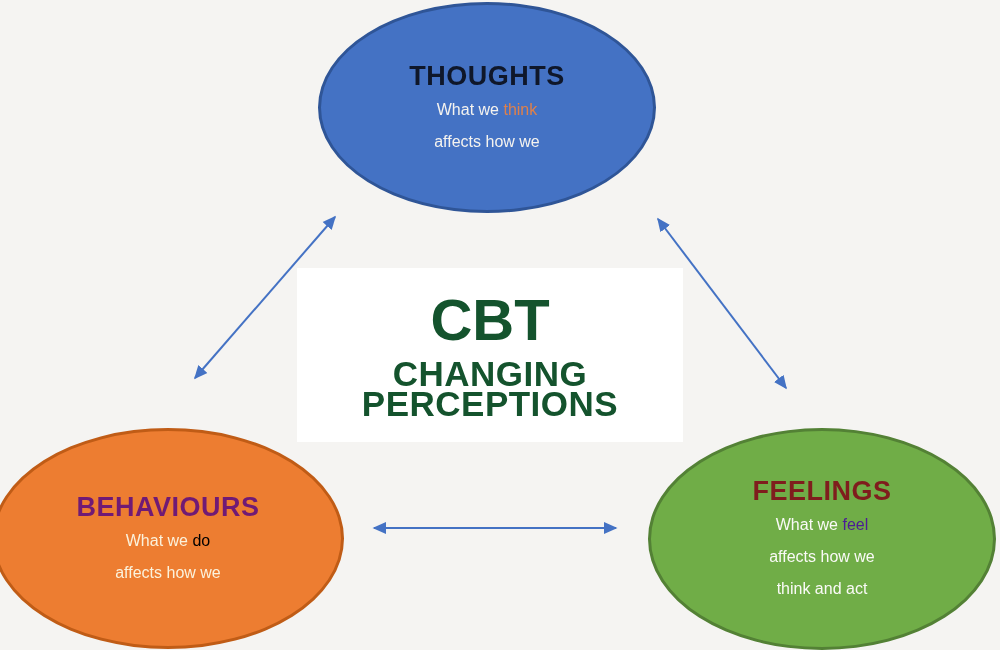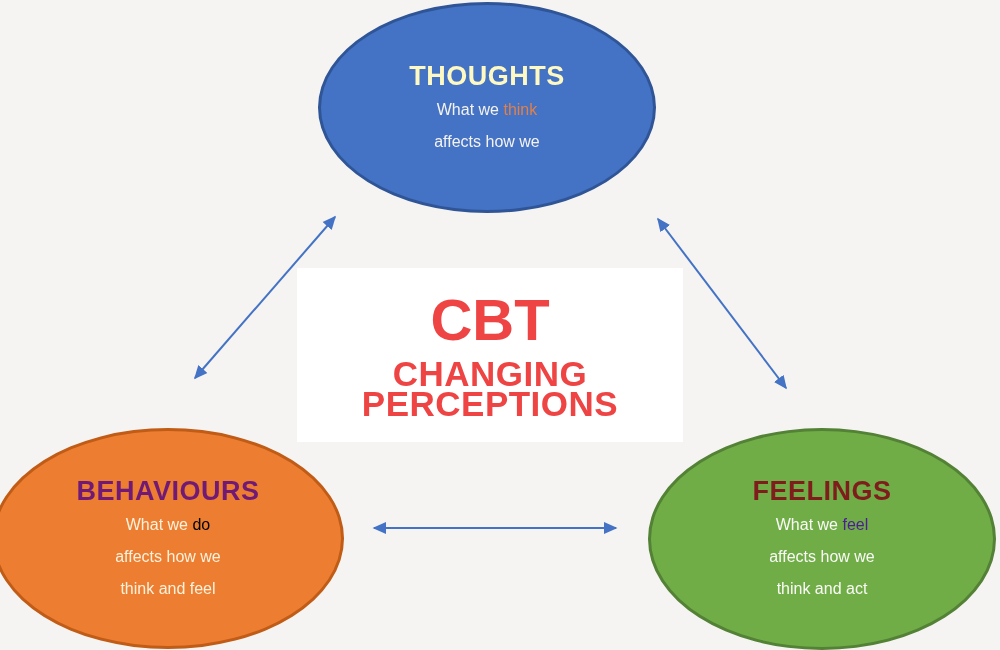--- a/index.html
+++ b/index.html
@@ -83,43 +83,42 @@
       <marker id="arrowhead" viewBox="0 0 10 10" refX="8" refY="5" markerWidth="7.5" markerHeight="7.5" orient="auto-start-reverse">
         <path d="M0,1 L9,5 L0,9 z" fill="currentColor"></path>
       </marker>
     </defs>
     <line class="arrow-line" x1="195" y1="378" x2="335" y2="217" marker-start="url(#arrowhead)" marker-end="url(#arrowhead)"></line>
     <line class="arrow-line" x1="658" y1="219" x2="786" y2="388" marker-start="url(#arrowhead)" marker-end="url(#arrowhead)"></line>
     <line class="arrow-line" x1="374" y1="528" x2="616" y2="528" marker-start="url(#arrowhead)" marker-end="url(#arrowhead)"></line>
   </svg>
 
   <div class="ellipse ellipse-thoughts" style="background-color: rgb(68, 114, 196); border-color: rgb(47, 85, 151);">
-    <div class="e-title" style="color: #fef9c3;">THOUGHTS</div>
+    <div class="e-title" style="color: #0f172a;">THOUGHTS</div>
     <div class="e-body" style="color: rgb(245, 243, 239);">
       <span>What we </span><span style="color: rgb(224, 128, 74);">think</span><br>
       <span>affects how we</span><br>
     </div>
   </div>
 
   <div class="ellipse ellipse-behaviours" style="background-color: rgb(237, 125, 49); border-color: rgb(192, 92, 22);">
     <div class="e-title" style="color: #701a75;">BEHAVIOURS</div>
     <div class="e-body" style="color: rgb(251, 242, 220);">
       <span>What we </span><span style="color: #000000;">do</span><br>
       <span>affects how we</span><br>
-      <span>think and feel</span>
     </div>
   </div>
 
   <div class="ellipse ellipse-feelings" style="background-color: rgb(112, 173, 71); border-color: rgb(83, 129, 53);">
     <div class="e-title" style="color: #7f1d1d;">FEELINGS</div>
     <div class="e-body" style="color: rgb(250, 250, 247);">
       <span>What we </span><span style="color: #4c1d95;">feel</span><br>
       <span>affects how we</span><br>
       <span>think and act</span>
     </div>
   </div>
 
-  <div class="center-box" style="background-color: rgb(255, 255, 255); color: #ef4444;">
+  <div class="center-box" style="background-color: rgb(255, 255, 255); color: #14532d;">
     <div class="cbt-title">CBT</div>
     <div class="cbt-subtitle">CHANGING PERCEPTIONS</div>
   </div>
 
 </div>
 
 </body></html>

